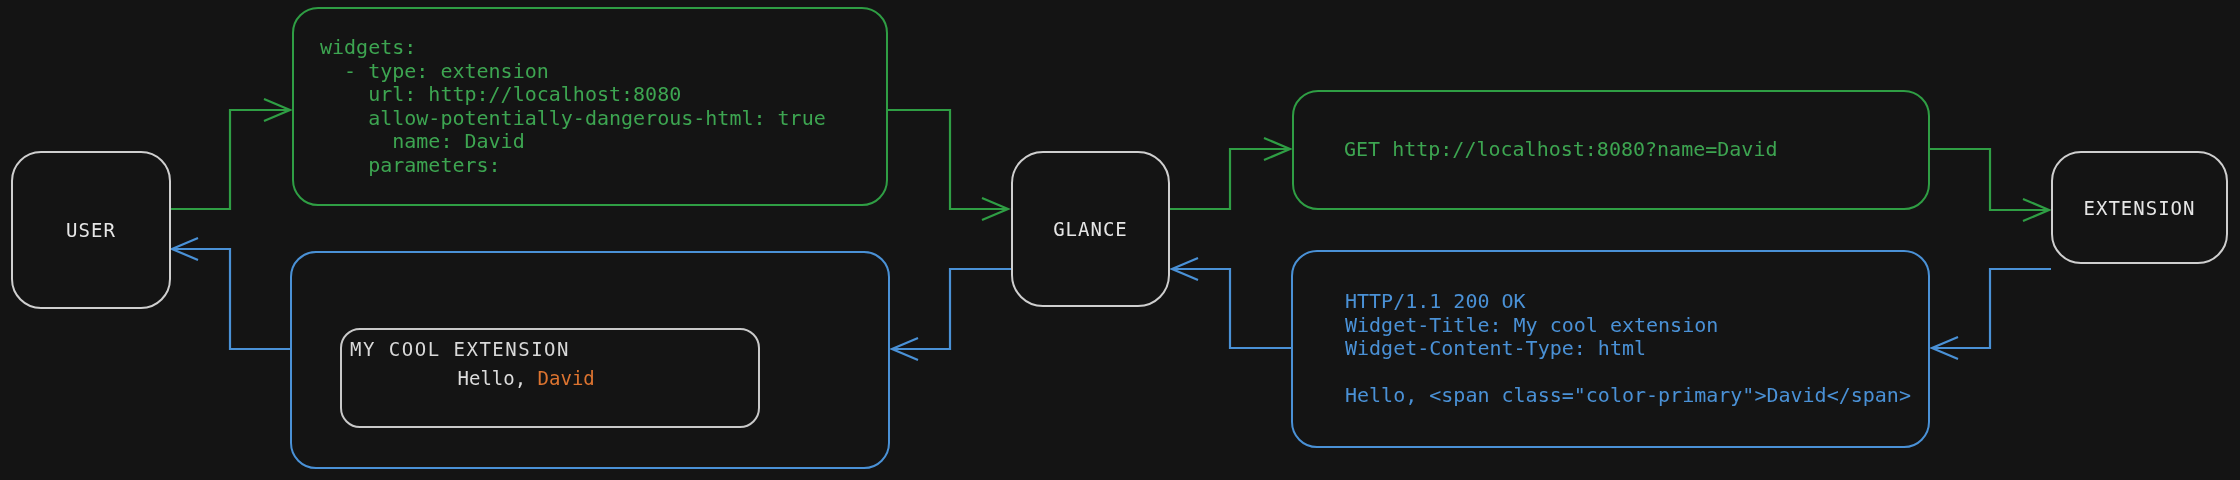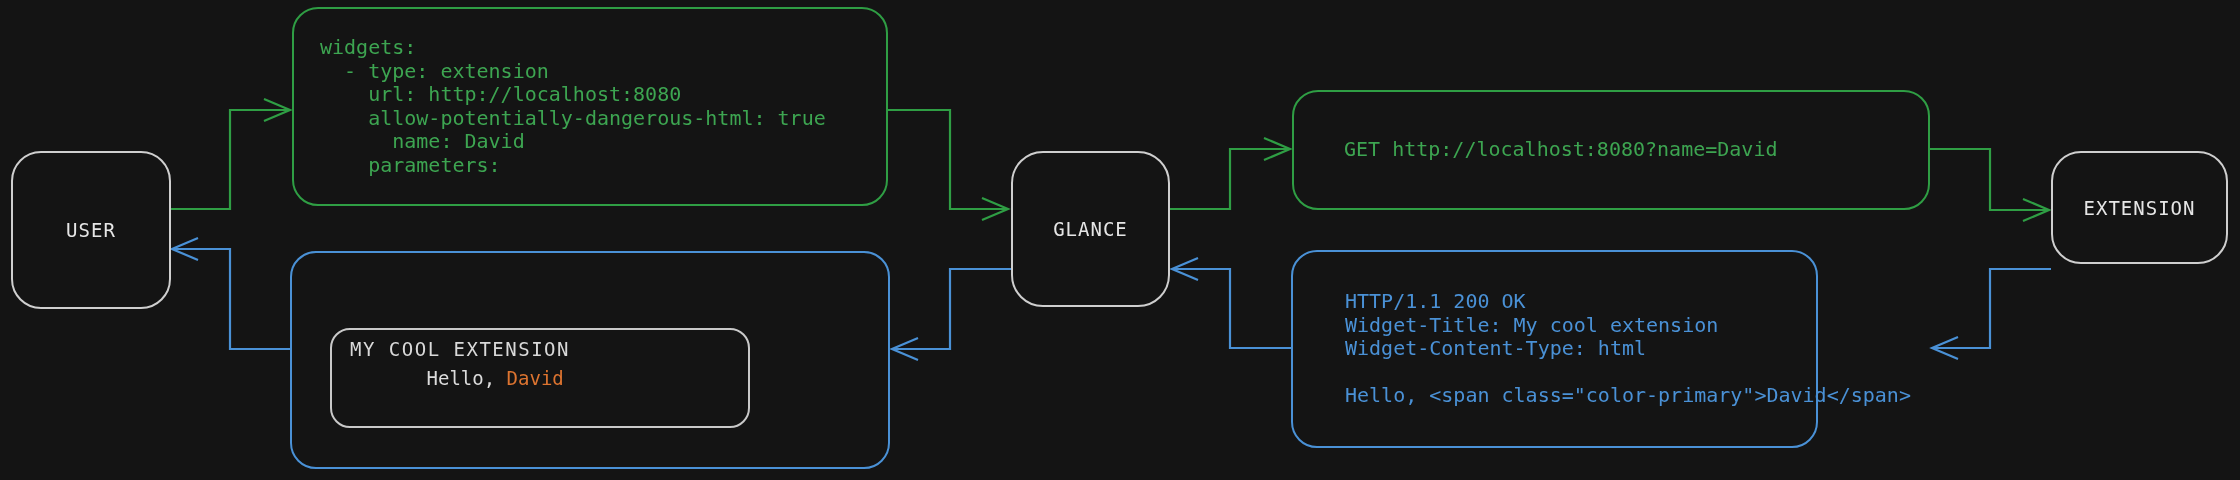--- a/index.html
+++ b/index.html
@@ -65,21 +65,21 @@
     padding-left: 26px;
   }
   #config-box .code-line { color: var(--green_text); }
   #request-box {
     left: 1292px; top: 90px; width: 638px; height: 120px;
     border: 2px solid var(--green_accent);
     padding-left: 50px;
   }
   #request-box .code-line { color: var(--green_text); }
   #response-box {
-    left: 1291px; top: 250px; width: 527px; height: 198px;
+    left: 1291px; top: 250px; width: 639px; height: 198px;
     border: 2px solid var(--blue_accent);
     padding-left: 52px;
   }
   #response-box .code-line { color: var(--blue_accent); }
 
   #widget-box {
     position: absolute;
     left: 290px; top: 251px; width: 600px; height: 218px;
     border: 2px solid var(--blue_accent);
     border-radius: 26px;
@@ -89,27 +89,27 @@
     position: absolute;
     left: 58px; top: 41px;
     color: #d9d9d9;
     font-size: 19px;
     letter-spacing: 1.5px;
     white-space: pre;
     margin-top: 44px;
   }
   #widget-inner-box {
     position: absolute;
-    left: 38px; top: 75px; width: 420px; height: 100px;
+    left: 48px; top: 75px; width: 420px; height: 100px;
     border: 2px solid #c9c9c9;
     border-radius: 20px;
     box-sizing: border-box;
     display: flex;
     align-items: center;
-    padding-left: 3px;
+    padding-left: 24px;
   }
   .greeting { white-space: pre; font-size: 19px; }
   .greeting .prefix { color: #dcdcdc; }
   .greeting .name   { color: var(--orange_accent); }
 </style>
 </head>
 <body>
 
 <div id="canvas">
 

